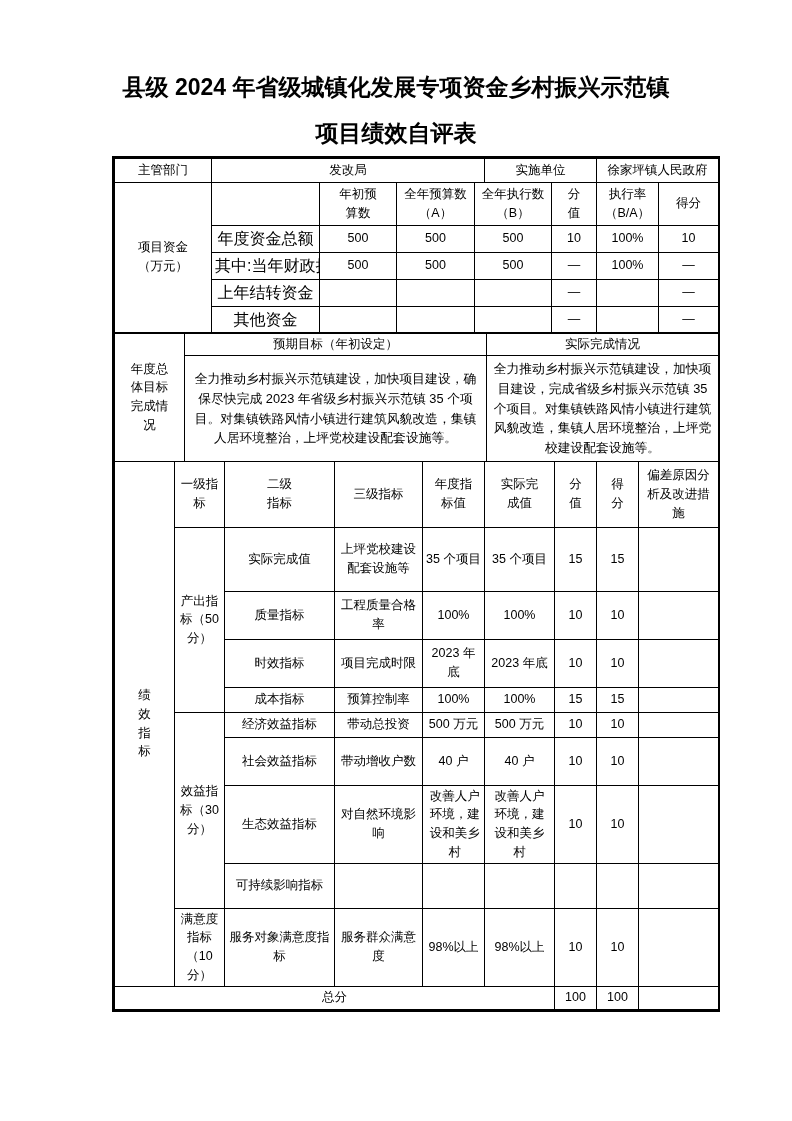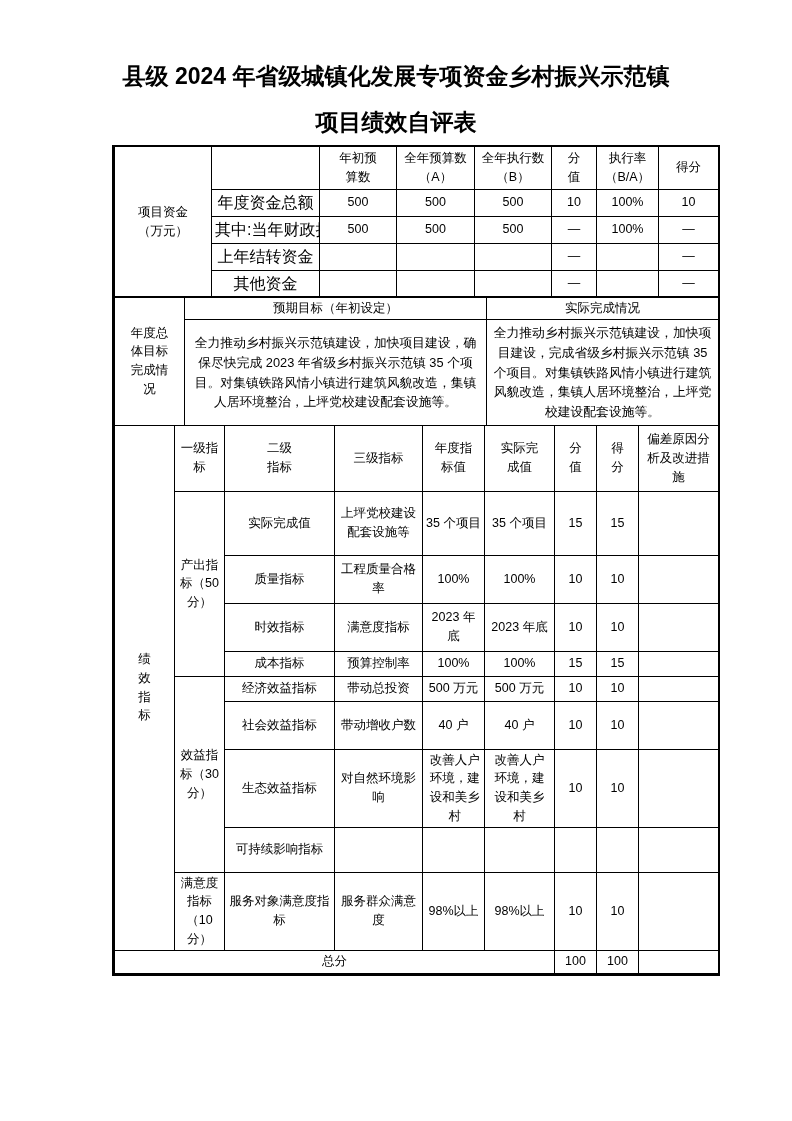--- a/index.html
+++ b/index.html
@@ -1,49 +1,55 @@
 <!DOCTYPE html>
 <html><head>
 <meta charset="utf-8">
 <style>
   html,body{margin:0;padding:0;background:#fff;}
   body{width:792px;height:1121px;overflow:hidden;color:#000;
        font-family:"Liberation Sans","DejaVu Sans",sans-serif;}
-  .doc{padding-top:53px;}
+  .doc{padding-top:53px;margin-top:11px;}
   .title{text-align:center;font-size:23px;font-weight:bold;line-height:2.0;margin:0;}
   .subtitle{text-align:center;font-size:12px;font-weight:normal;margin:4px 0 8px 0;}
   .tablewrap{width:604px;margin-left:112px;border:2px solid #000;}
   table{width:100%;border-collapse:collapse;table-layout:fixed;}
   table + table{margin-top:-1.5px;}
   td{border:1.5px solid #000;text-align:center;vertical-align:middle;
      padding:1px 3px;font-size:12.5px;line-height:1.5;overflow:hidden;}
   .fund-label{white-space:nowrap;font-size:16px;}
   .goaltext{font-size:12.8px;line-height:1.55;padding:3px 6px;}
   
   .vw1{display:inline-block;width:1.25em;}
   .vw3{display:inline-block;width:3.35em;}
-  .vw4{display:inline-block;width:4.35em;}
+  .vw4{display:inline-block;width:4.35em;font-family:Liberation Mono, monospace;}
 </style>
 </head>
 <body>
 
 <div class="doc">
 
   <h1 class="title"><span>县级 2024 年省级城镇化发展专项资金乡村振兴示范镇</span><br><span>项目绩效自评表</span></h1>
 
   <div class="tablewrap">
 
     <table>
       <colgroup>
           <col style="width:97px">
           <col style="width:273px">
           <col style="width:112px">
           <col style="width:122px">
         </colgroup>
       <tbody>
+      <tr style="height:24px">
+        <td>主管部门</td>
+        <td>发改局</td>
+        <td>实施单位</td>
+        <td>徐家坪镇人民政府</td>
+      </tr>
     </tbody>
       </table>
 
     <table>
       <colgroup>
           <col style="width:97px">
           <col style="width:108px">
           <col style="width:77px">
           <col style="width:78px">
           <col style="width:77px">
@@ -158,21 +164,21 @@
         <td>质量指标</td>
         <td>工程质量合格率</td>
         <td>100%</td>
         <td>100%</td>
         <td>10</td>
         <td>10</td>
         <td></td>
       </tr>
       <tr style="height:48px">
         <td>时效指标</td>
-        <td>满意度指标</td>
+        <td>项目完成时限</td>
         <td>2023 年底</td>
         <td>2023 年底</td>
         <td>10</td>
         <td>10</td>
         <td></td>
       </tr>
       <tr style="height:25px">
         <td>成本指标</td>
         <td>预算控制率</td>
         <td>100%</td>

